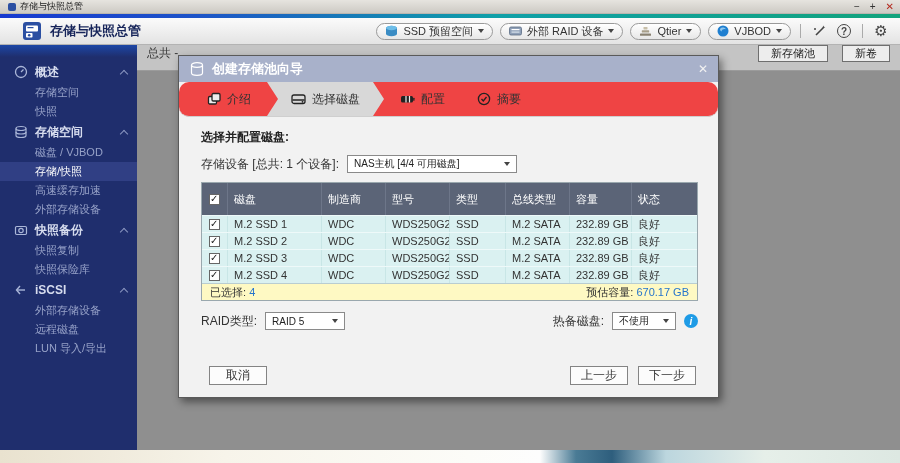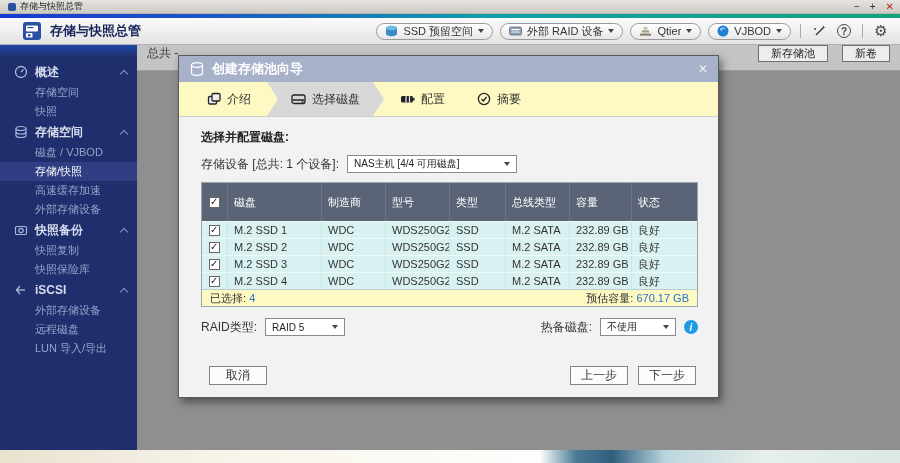--- a/index.html
+++ b/index.html
@@ -64,39 +64,39 @@
   .desktop { position:absolute; bottom:0; left:0; right:0; height:13px;
     background:linear-gradient(90deg,#e9e2cf 0%,#f7f4ea 25%,#fcfcf8 52%,#fdfdfd 60%,
       #4a7b95 64%,#2e5e7d 68%,#bcd6de 74%,#e6efe9 85%,#dde8e2 100%); }
 
   
   .dialog { position:absolute; left:178px; top:55px; width:541px; height:343px;
     background:#f2f2f2; border:1px solid #5a5a5a; box-shadow:3px 4px 8px rgba(0,0,0,.45); }
   .dlg-titlebar { height:26px; background:#a8b1ca; display:flex; align-items:center; padding:0 10px; }
   .dlg-title { color:#fff; font-size:13px; font-weight:bold; margin-left:7px; }
   .dlg-close { margin-left:auto; color:#f2f2f2; font-size:12px; cursor:pointer; }
-  .dlg-steps { height:35px; background:#fef9c3; border-bottom:1px solid #cfcfcf;
-    display:flex; align-items:stretch; padding-left:12px; }
+  .dlg-steps { height:35px; background:#ef4444; border-bottom:1px solid #cfcfcf;
+    display:flex; align-items:stretch; padding-left:12px;border-radius:10px; }
   .step { display:flex; align-items:center; gap:6px; font-size:12px; color:#333; padding:0 16px; }
   .step.active { background:#d8d8d8; padding:0 24px;
     clip-path:polygon(0 0, calc(100% - 11px) 0, 100% 50%, calc(100% - 11px) 100%, 0 100%, 11px 50%); }
   .dlg-body { padding:12px 22px 0 22px; }
   .sec-title { font-size:12px; font-weight:bold; color:#222; margin-bottom:9px; }
   .device-row { display:flex; align-items:center; font-size:12px; color:#333; margin-bottom:9px; }
   .selectbox { display:flex; align-items:center; justify-content:space-between;
     border:1px solid #8a8a8a; background:#fff; height:18px; font-size:10px; color:#222;
     padding:0 6px; margin-left:8px; cursor:pointer; }
   .sb-device { width:170px; }
   .sb-raid { width:80px; }
-  .sb-spare { width:76px; }
+  .sb-spare { width:64px; }
 
   
   .dtable { width:497px; border:1px solid #9aa8ae; }
   .trow { display:flex; }
-  .thead { background:#5b6477; color:#fff; font-size:11px; height:38px; align-items:center; }
+  .thead { background:#5b6477; color:#fff; font-size:11px; height:32px; align-items:center; }
   .thead .tc { border-right:1px solid #6d7689; }
   .tc { padding:0 6px; display:flex; align-items:center; height:100%; overflow:hidden; white-space:nowrap; }
   .c0{width:26px; justify-content:center; padding:0;}
   .c1{width:94px;} .c2{width:64px;} .c3{width:64px;} .c4{width:56px;}
   .c5{width:64px;} .c6{width:62px;} .c7{width:65px; border-right:none !important;}
   .tbody-row { background:#daf1f1; height:17px; font-size:11px; color:#333; border-top:1px solid #eef9f9; }
   .tbody-row .tc { border-right:1px solid #c8e6e6; }
   .cb { width:11px; height:11px; background:#fff; border:1px solid #666; position:relative; }
   .cb::after { content:"✓"; position:absolute; left:0px; top:-2px; font-size:10px; color:#222; }
   .tfoot { background:#fef9c3; border-top:1px solid #b9cdd1; height:17px;

